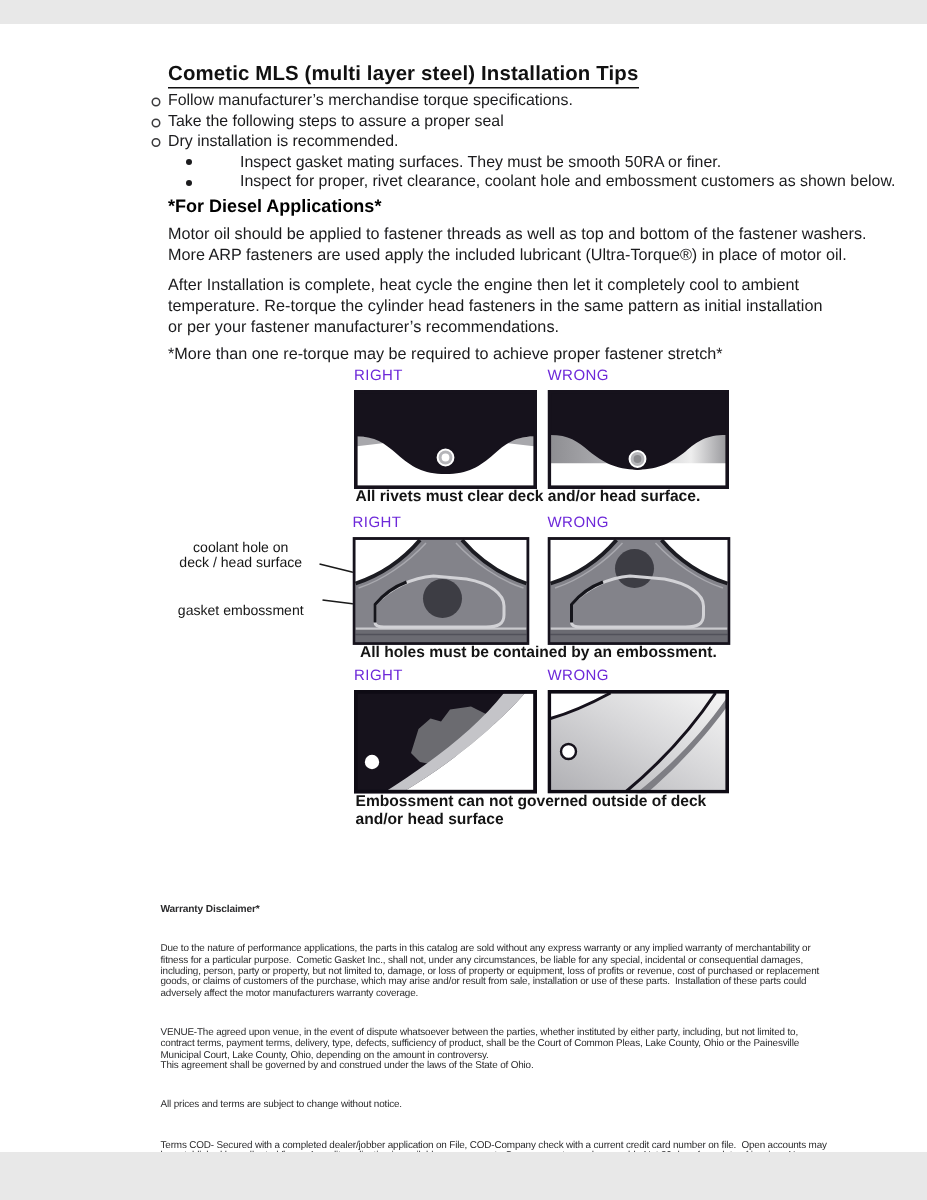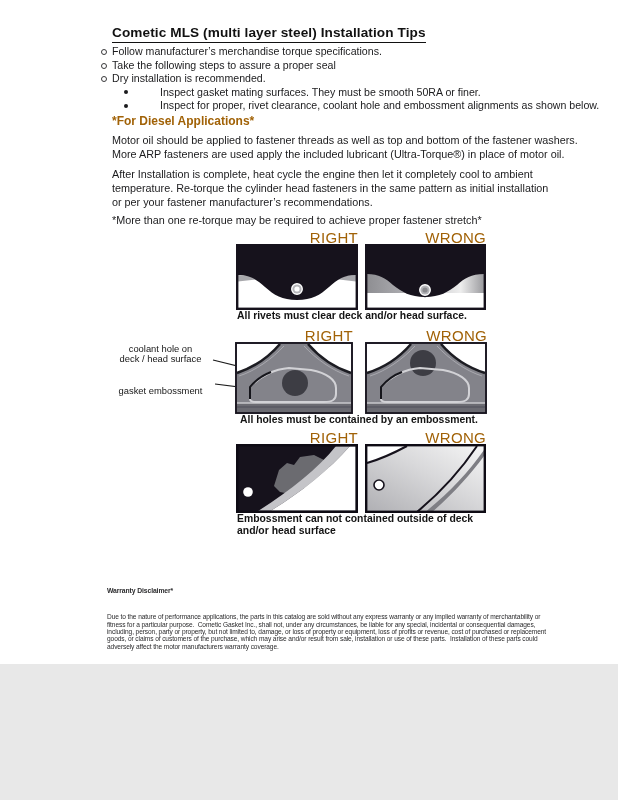--- a/index.html
+++ b/index.html
@@ -1,46 +1,46 @@
 <!DOCTYPE html>
 <html><head>
 <meta charset="utf-8">
 <style>
   html,body{margin:0;padding:0;background:#e8e8e8;}
   #page{
-    position:relative;width:618px;height:664px;background:#ffffff;
+    position:relative;width:618px;height:752px;background:#ffffff;
     font-family:"Liberation Sans","DejaVu Sans",sans-serif;color:#1d1d1f;
-    overflow:hidden;margin:0 auto;
+    overflow:hidden;margin:16px auto;
   }
   .abs{position:absolute;}
   
   #doc-title{
     left:112px;top:25px;font-size:13.6px;font-weight:bold;color:#111;
     border-bottom:1.6px solid #111;padding-bottom:2px;letter-spacing:.1px;
   }
   
   #tips{left:101px;top:45px;font-size:10.6px;line-height:13.6px;color:#1b1b1d;}
   .b-line{display:flex;align-items:flex-start;}
   .b-line.sub{margin-left:23px;gap:28px;}
   .marker-o{
     width:4px;height:4px;border:1px solid #3a3a3c;border-radius:50%;
     margin:4px 5px 0 0;flex:0 0 auto;background:#fff;
   }
   .marker-dot{
     width:4px;height:4px;border-radius:50%;background:#1b1b1d;
     margin:4.5px 4px 0 0;flex:0 0 auto;
   }
   
-  #diesel-heading{left:112px;top:114px;font-size:12px;font-weight:bold;color:#a16207;}
+  #diesel-heading{left:112px;top:114px;font-size:12px;font-weight:bold;color:#000000;}
   .para{white-space:pre;font-size:10.8px;line-height:14px;color:#1b1b1d;}
   #diesel-p1{left:112px;top:133px;}
   #diesel-p2{left:112px;top:167px;}
   #diesel-note{left:112px;top:213px;}
   
-  .rw-label{font-size:15px;color:#a16207;text-align:right;letter-spacing:.3px;}
+  .rw-label{font-size:10px;color:#6d28d9;text-align:left;letter-spacing:.3px;}
   .caption{font-size:10.4px;font-weight:bold;color:#141414;white-space:pre;line-height:11.5px;}
   .dbox{position:absolute;}
   .dbox svg{display:block;}
   
   .callout{font-size:9.4px;line-height:9.8px;color:#161616;text-align:center;white-space:pre;}
   
   #legal{
     left:107px;top:572px;width:430px;font-size:6.6px;line-height:7.3px;
     letter-spacing:-0.1px;color:#2b2b2d;white-space:pre;
   }
@@ -68,21 +68,21 @@
     <div class="b-line">
       <span class="marker-o"></span>
       <span>Dry installation is recommended.</span>
     </div>
     <div class="b-line sub">
       <span class="marker-dot"></span>
       <span>Inspect gasket mating surfaces.  They must be smooth 50RA or finer.</span>
     </div>
     <div class="b-line sub">
       <span class="marker-dot"></span>
-      <span>Inspect for proper, rivet clearance, coolant hole and embossment alignments as shown below.</span>
+      <span>Inspect for proper, rivet clearance, coolant hole and embossment customers as shown below.</span>
     </div>
   </div>
 
   <div id="diesel-heading" class="abs">*For Diesel Applications*</div>
   <div id="diesel-p1" class="abs para">Motor oil should be applied to fastener threads as well as top and bottom of the fastener washers.
 More ARP fasteners are used apply the included lubricant (Ultra-Torque®) in place of motor oil.</div>
   <div id="diesel-p2" class="abs para">After Installation is complete, heat cycle the engine then let it completely cool to ambient
 temperature. Re-torque the cylinder head fasteners in the same pattern as initial installation
 or per your fastener manufacturer’s recommendations.</div>
   <div id="diesel-note" class="abs para">*More than one re-torque may be required to achieve proper fastener stretch*</div>
@@ -209,21 +209,21 @@
       <rect x="0" y="0" width="121" height="69" fill="url(#g3)"></rect>
       <path d="M119,6 C103,29 83,50 59,69 L66,69 C88,50 106,30 119,12 Z" fill="#7e7e84"></path>
       <path d="M112,2 C96,26 76,48 52,68" stroke="#16121c" stroke-width="2" fill="none"></path>
       <path d="M2,2 L42,2 C29,9 16,15 2,19 Z" fill="#ffffff"></path>
       <path d="M42,2 C29,9 16,15 2,19" stroke="#16121c" stroke-width="2" fill="none"></path>
       <circle cx="14" cy="41" r="5" fill="#ffffff" stroke="#16121c" stroke-width="1.6"></circle>
       <rect x="1.2" y="1.2" width="118.6" height="66.6" fill="none" stroke="#0e0b14" stroke-width="2.4"></rect>
     </svg>
   </div>
 
-  <div class="abs caption" style="left:237px;top:513px;">Embossment can not contained outside of deck
+  <div class="abs caption" style="left:237px;top:513px;">Embossment can not governed outside of deck
 and/or head surface</div>
 
   <div id="legal" class="abs">
     <div id="legal-heading">Warranty Disclaimer*</div>
     <div class="lp">Due to the nature of performance applications, the parts in this catalog are sold without any express warranty or any implied warranty of merchantability or
 fitness for a particular purpose.  Cometic Gasket Inc., shall not, under any circumstances, be liable for any special, incidental or consequential damages,
 including, person, party or property, but not limited to, damage, or loss of property or equipment, loss of profits or revenue, cost of purchased or replacement
 goods, or claims of customers of the purchase, which may arise and/or result from sale, installation or use of these parts.  Installation of these parts could
 adversely affect the motor manufacturers warranty coverage.</div>
     <div class="lp">VENUE-The agreed upon venue, in the event of dispute whatsoever between the parties, whether instituted by either party, including, but not limited to,

